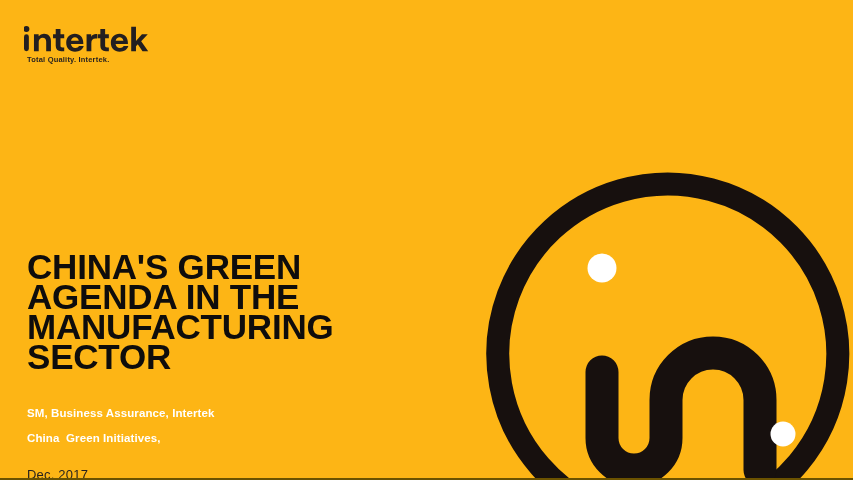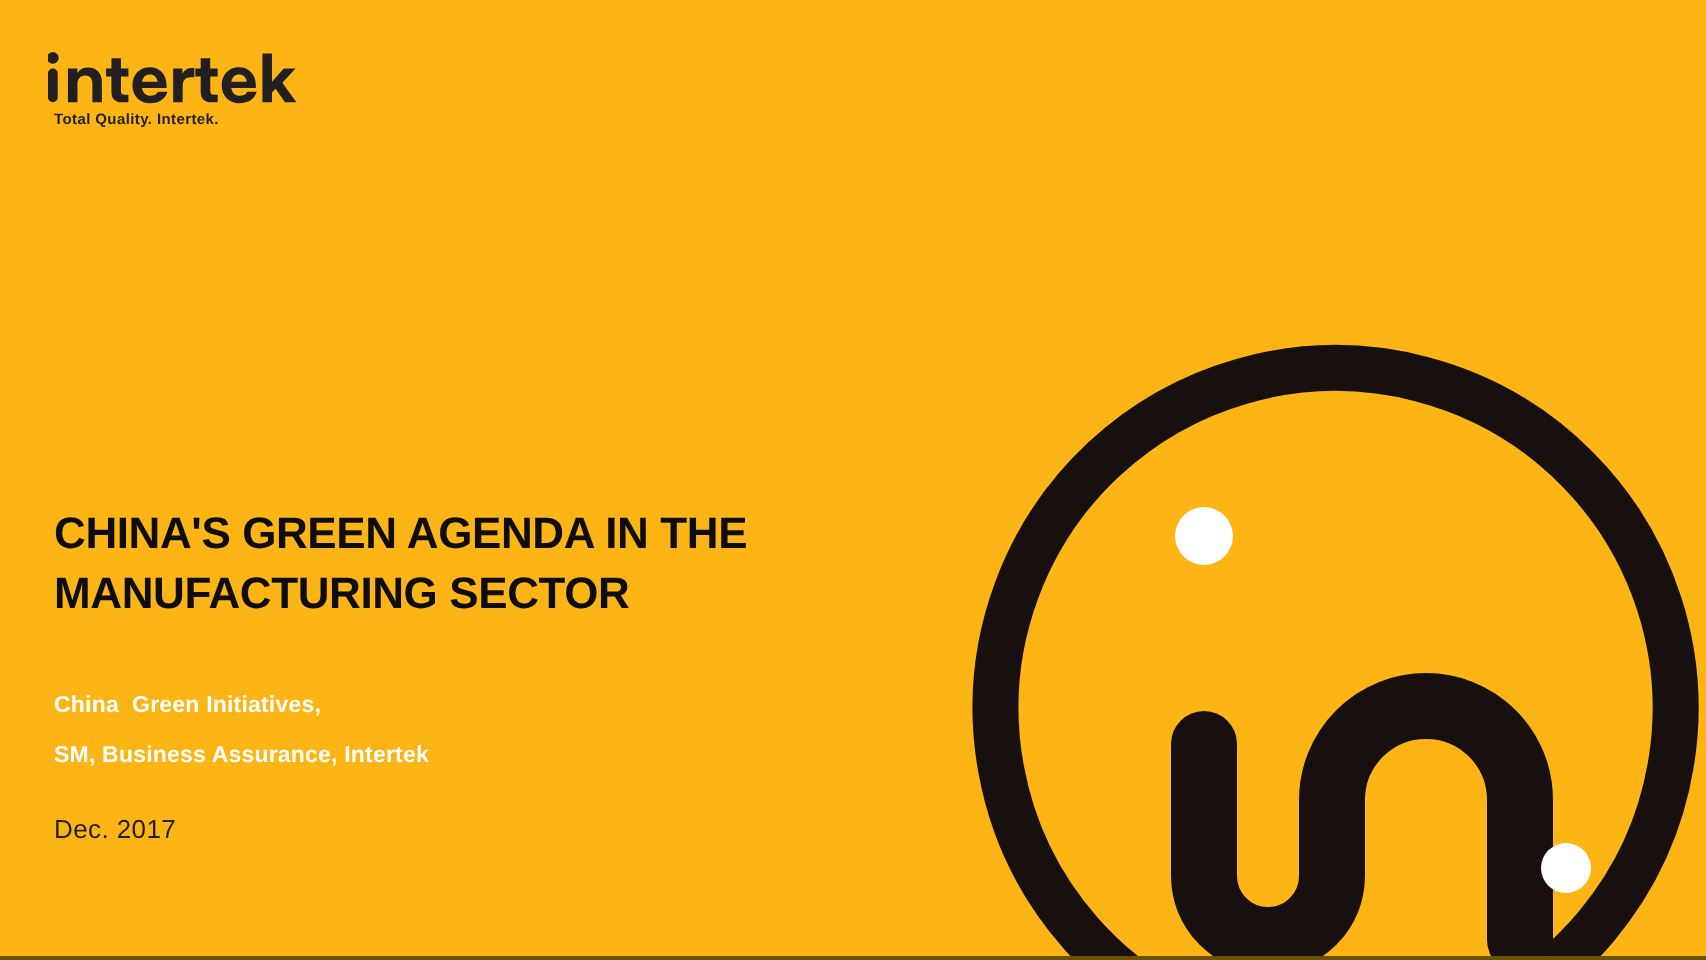--- a/index.html
+++ b/index.html
@@ -63,21 +63,21 @@
   #text-block {
     position: absolute;
     left: 27px;
     top: 252px;
     width: 430px;
   }
 
   #slide-title {
     margin: 0;
     font-family: "Liberation Sans", sans-serif;
-    font-size: 22px;
+    font-size: 35px;
     line-height: 30px;
     font-weight: bold;
     color: #0f0d0c;
     letter-spacing: -0.2px;
     white-space: pre-line;
   }
 
   #subtitle-block {
     margin-top: 29px;
   }
@@ -158,20 +158,20 @@
       </g>
     </svg>
     <span class="tagline">Total Quality. Intertek.</span>
   </div>
 
   <div id="text-block">
     <h1 id="slide-title">CHINA'S GREEN AGENDA IN THE
 MANUFACTURING SECTOR</h1>
 
     <div id="subtitle-block">
+      <div class="subtitle-line">SM, Business Assurance, Intertek</div>
       <div class="subtitle-line">China  Green Initiatives,</div>
-      <div class="subtitle-line">SM, Business Assurance, Intertek</div>
     </div>
 
     <div id="slide-date">Dec. 2017</div>
   </div>
 
 </div>
 
 </body></html>

